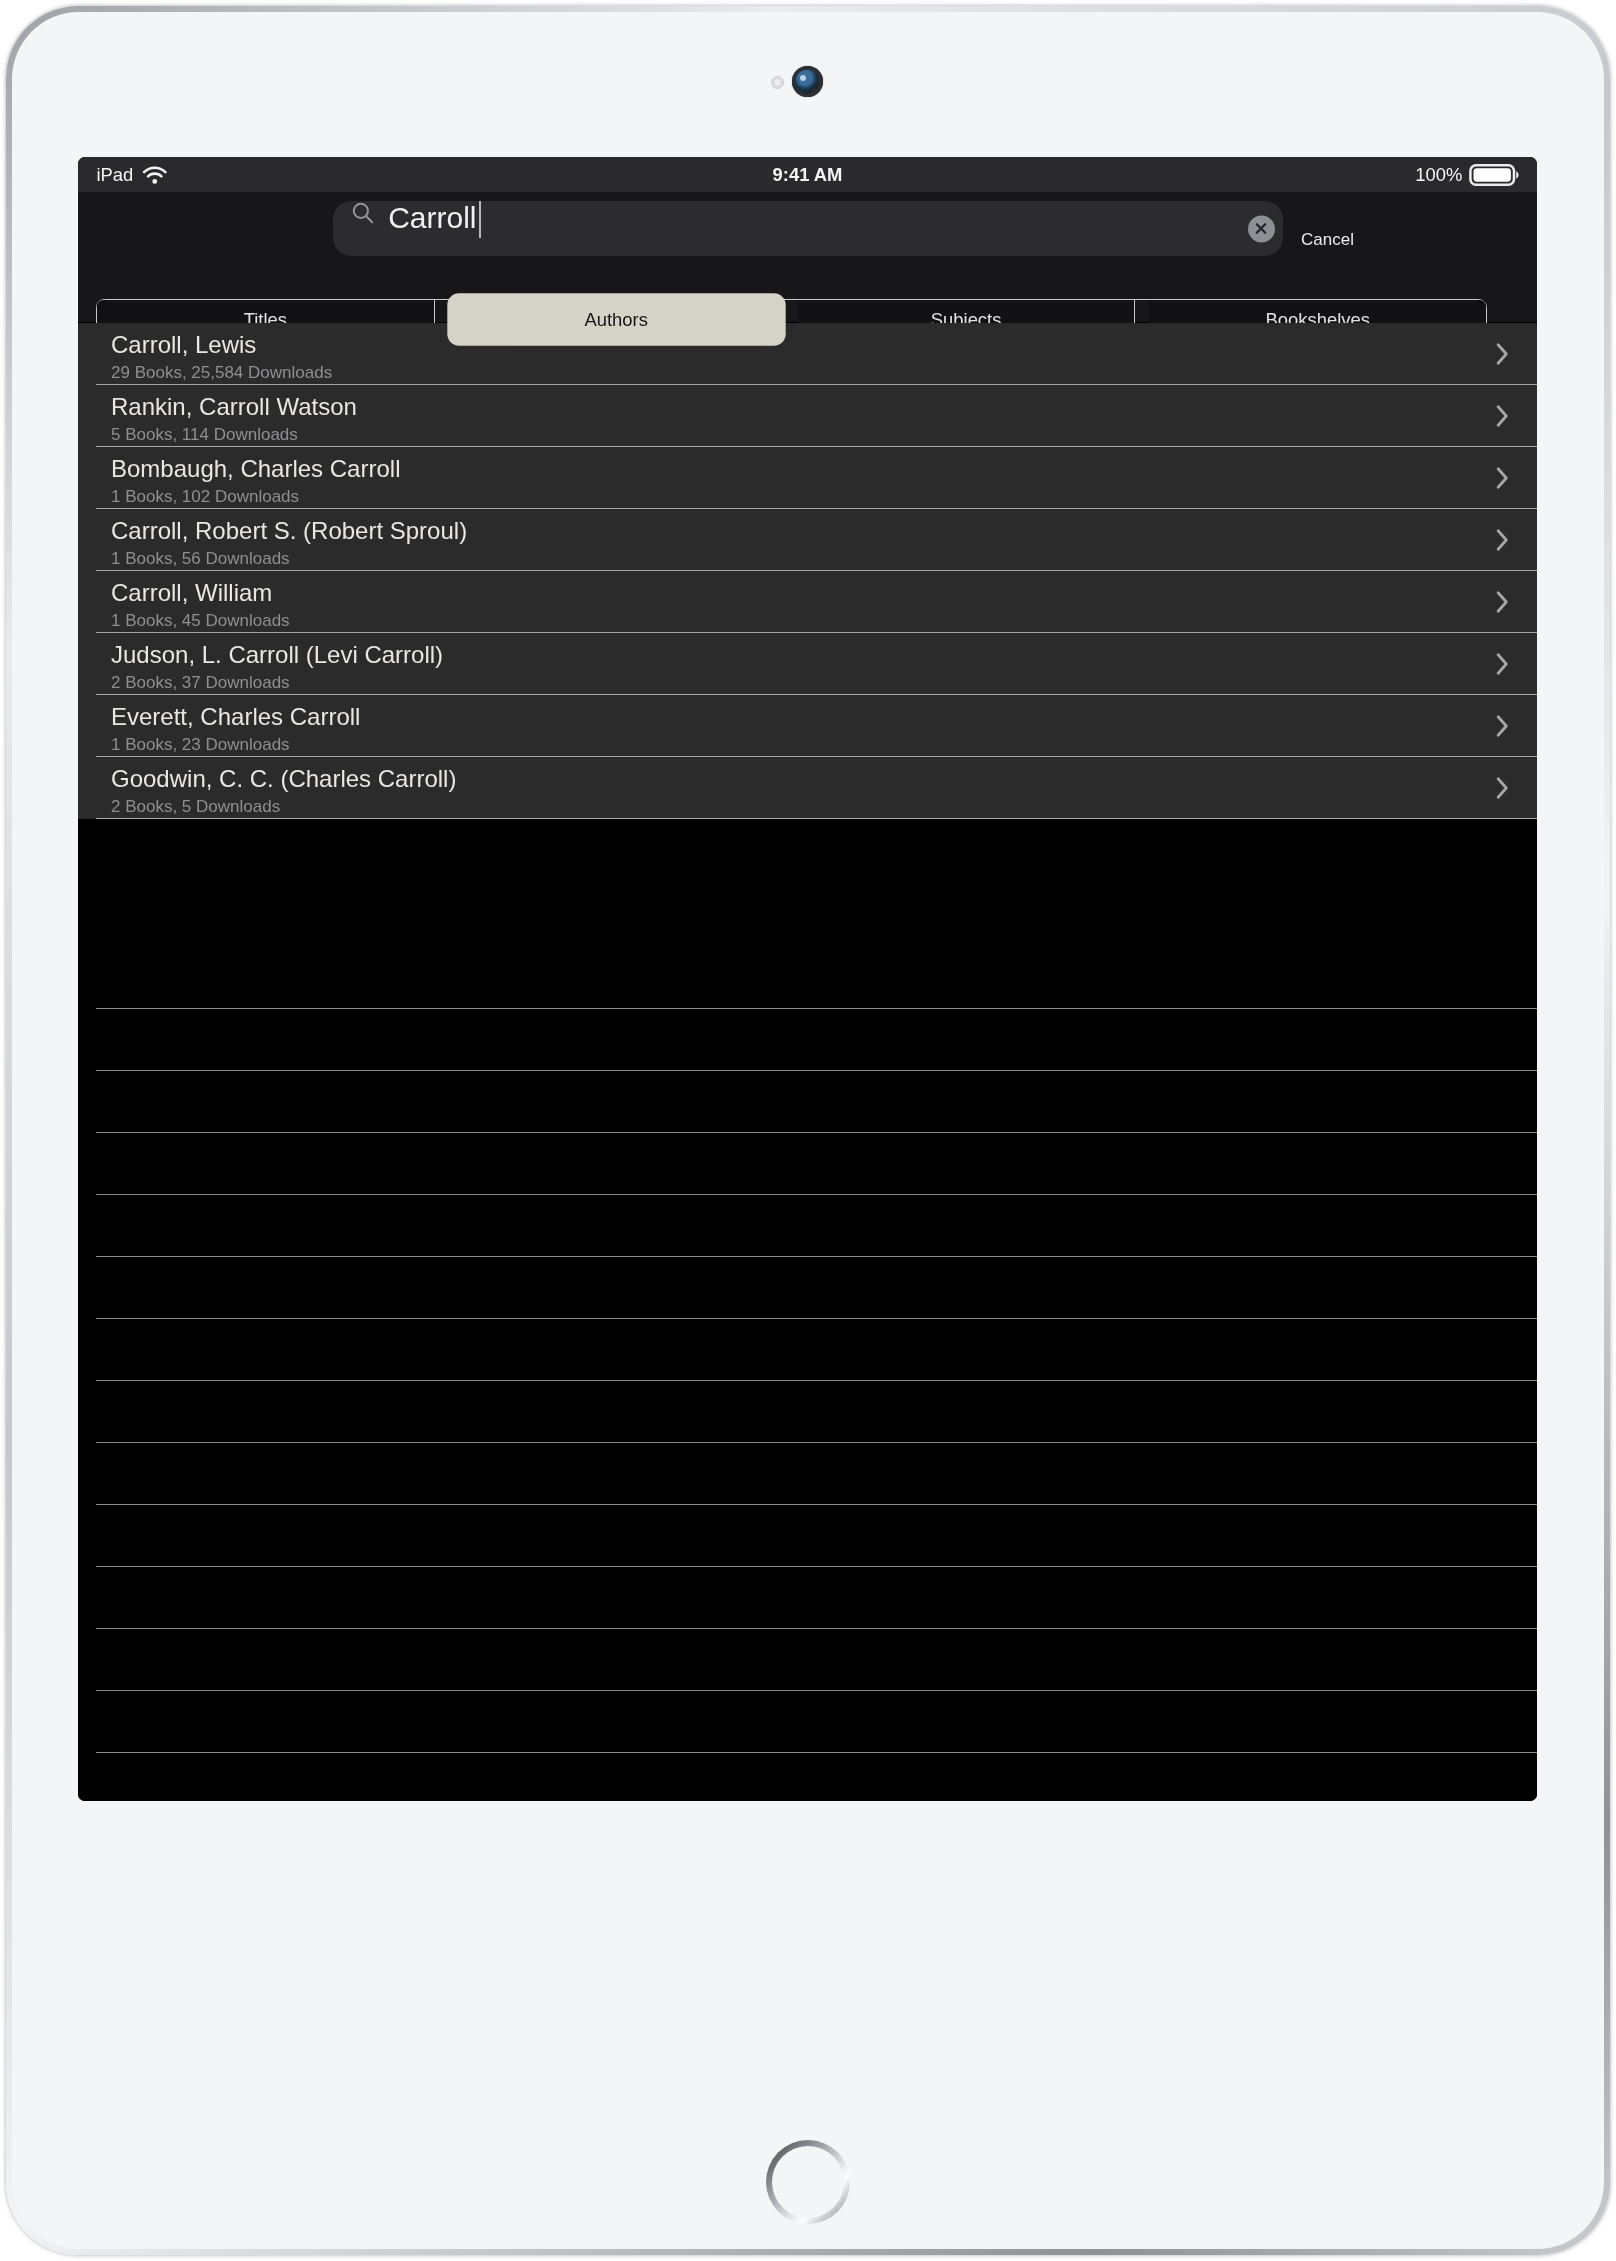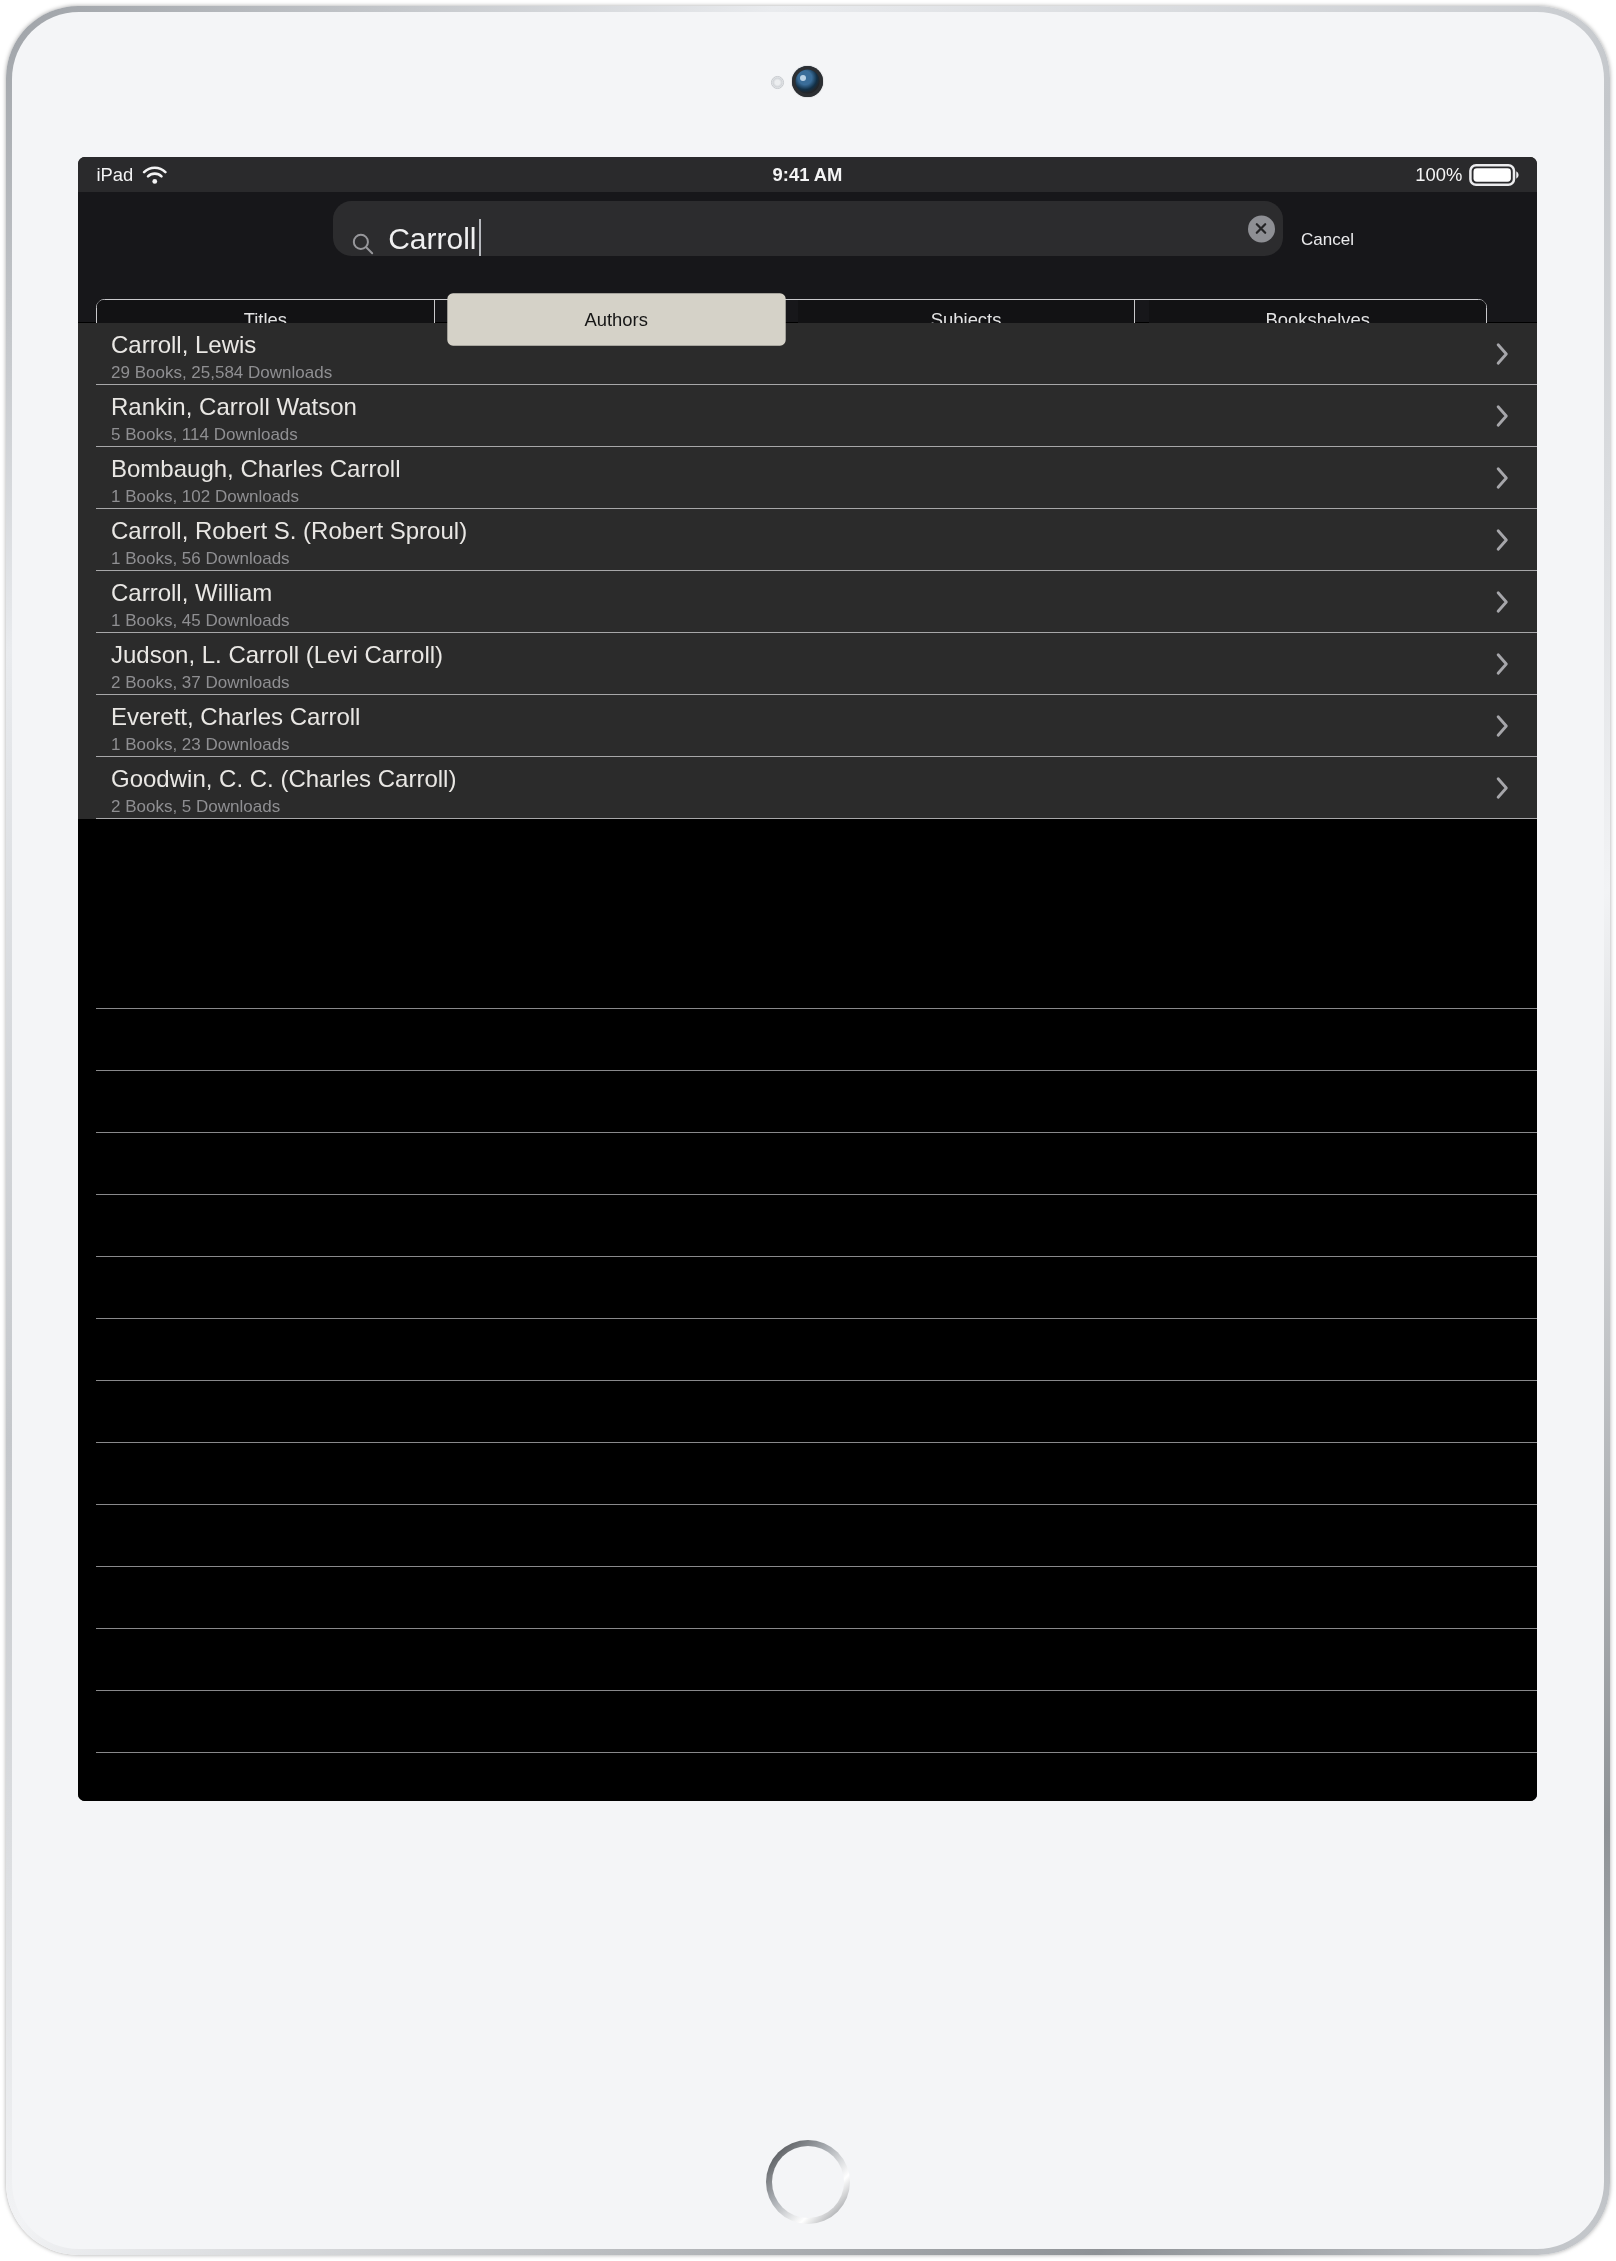--- a/index.html
+++ b/index.html
@@ -43,21 +43,21 @@
   }
   
   .statusbar{position:absolute;left:0;top:0;width:100%;height:35px;background:#2a2a2c;color:#f4f4f5;font-size:18.4px;}
   .sb-left{position:absolute;left:18.4px;top:0;height:35px;display:flex;align-items:center;gap:8.5px;}
   .sb-center{position:absolute;left:0;width:100%;top:0;height:35px;display:flex;align-items:center;justify-content:center;font-weight:600;}
   .sb-right{position:absolute;right:15.6px;top:0;height:35px;display:flex;align-items:center;gap:7px;}
   
   .header{position:absolute;left:0;top:35px;width:100%;height:130px;background:#17171a;}
   .search-field{
     position:absolute;left:255px;top:9.2px;width:950px;height:55px;border-radius:18.4px;background:#2c2c2e;
-    display:flex;align-items:flex-end;box-sizing:border-box;padding-left:18.4px;
+    display:flex;align-items:flex-start;box-sizing:border-box;padding-left:18.4px;
   }
   .search-text{font-size:30px;color:#f0f0f1;margin-left:12.8px;white-space:pre;}
   .cursor{display:inline-block;width:2.8px;height:37px;background:#b6b8bd;margin-left:2.1px;vertical-align:-5.7px;}
   .clear-btn{
     position:absolute;right:8.5px;top:50%;transform:translateY(-50%);width:27px;height:27px;border-radius:50%;
     background:#8e8f94;display:flex;align-items:center;justify-content:center;
   }
   .cancel-btn{
     position:absolute;left:1223px;top:20px;height:55px;display:flex;align-items:center;
     color:#ebebed;font-size:17px;
@@ -67,21 +67,21 @@
     position:absolute;left:18px;top:107px;width:1391px;height:41px;
     border:1.4px solid #c9c9cc;border-radius:8.5px;box-sizing:border-box;display:flex;gap:14px;
   }
   .segment{
     flex:1;display:flex;align-items:center;justify-content:center;position:relative;
     background:#121214;color:#e2e2e3;font-size:18.4px;border-right:1.4px solid #c9c9cc;
   }
   .segment:last-child{border-right:none;border-radius:0 6.4px 6.4px 0;}
   .segment:first-child{border-radius:6.4px 0 0 6.4px;}
   .segment.selected{
-    background:#d5d2c8;color:#161616;margin:-6.4px -0.7px;z-index:2;border-right:none;border-radius:5px;
+    background:#d5d2c8;color:#161616;margin:-6.4px -0.7px;z-index:2;border-right:none;border-radius:11px;
     box-shadow:0 0 0 0.7px #d5d2c8;
   }
   
   .list{position:absolute;left:0;top:166px;width:100%;text-decoration:underline;}
   .row{position:relative;height:62px;background:#2b2b2b;box-sizing:border-box;}
   .row::after{content:"";position:absolute;left:18.4px;right:0;bottom:0;height:1.4px;background:rgba(215,215,218,.72);}
   .row-name{position:absolute;left:33px;top:7.8px;font-size:24px;color:#e9e7e4;}
   .row-details{position:absolute;left:33px;top:40px;font-size:17px;color:#8f8f92;}
   .chev{position:absolute;right:28px;top:50%;transform:translateY(-50%);}
   

